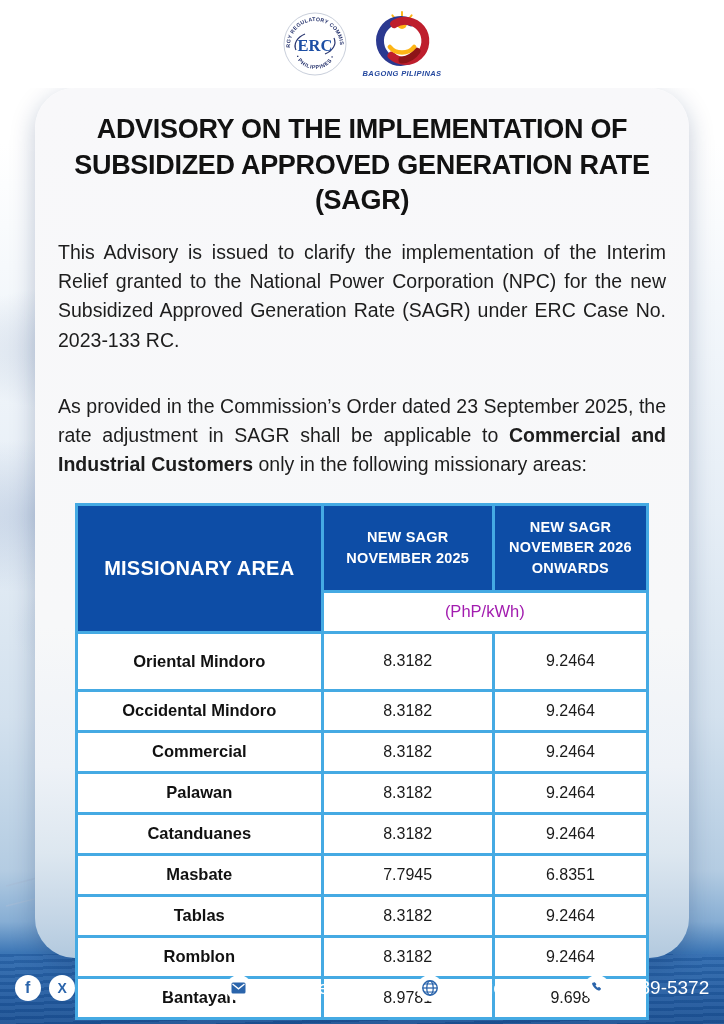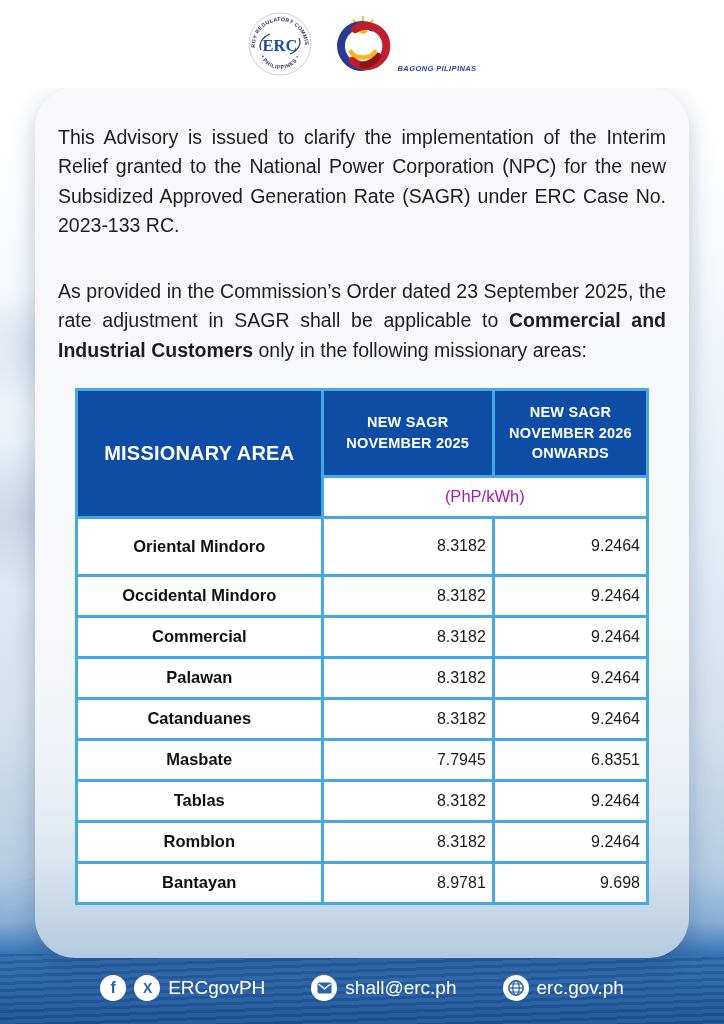--- a/index.html
+++ b/index.html
@@ -30,21 +30,21 @@
     position:absolute;left:0;right:0;bottom:0;height:70px;z-index:0;
     background:
       repeating-linear-gradient(178deg, rgba(12,50,100,.14) 0 3px, rgba(255,255,255,.05) 3px 7px),
       linear-gradient(180deg,#2f6bb0 0%, #245da2 55%, #1d5295 100%);
   }
   
   .top-band{
     position:absolute;top:0;left:0;right:0;height:88px;background:#ffffff;z-index:2;
     display:flex;align-items:center;justify-content:center;gap:16px;
   }
-  .bagong{display:flex;flex-direction:row;align-items:flex-end;}
+  .bagong{display:flex;flex-direction:column;align-items:center;}
   .bagong-label{
     font-size:7.5px;font-weight:bold;font-style:italic;color:#23479e;
     letter-spacing:.4px;margin-top:1px;white-space:nowrap;
   }
   
   .card{
     position:absolute;left:35px;right:35px;top:88px;bottom:66px;z-index:1;
     border-radius:40px;
     background:linear-gradient(180deg,
       #f8f8fa 0%, #f7f8f9 62%, #eef2f7 78%,
@@ -72,21 +72,21 @@
   col.c1{width:43%;} col.c2{width:30%;} col.c3{width:27%;}
   .th-blue{
     background:#0d4da6;color:#ffffff;font-weight:bold;
     font-size:14.5px;line-height:1.4;letter-spacing:.2px;
   }
   .th-area{font-size:20px;}
   th.hdr-row{height:80px;}
   .unit-cell{height:34px;font-size:16.5px;color:#a21caf;font-weight:normal;}
   td.area{font-weight:bold;font-size:16.5px;color:#111;height:34px;}
   tr.tall td{height:51px;}
-  td.val{font-size:16px;color:#1a1a1a;text-align:right;}
+  td.val{font-size:16px;color:#1a1a1a;}
   
   .footer{
     position:absolute;left:0;right:0;bottom:16px;height:40px;z-index:2;
     display:flex;align-items:center;justify-content:center;gap:46px;
     color:#ffffff;font-size:19px;
   }
   .f-item{display:flex;align-items:center;gap:8px;}
   .ic{
     width:26px;height:26px;border-radius:50%;background:#ffffff;color:#2a64ab;
     display:inline-flex;align-items:center;justify-content:center;
@@ -141,20 +141,21 @@
       <path d="M 50 14 A 24 24 0 1 0 56 52" stroke="#2b3990" stroke-width="9" fill="none" stroke-linecap="round"></path>
       <path d="M 31 16 A 23 23 0 1 1 28 52" stroke="#be1e2d" stroke-width="9" fill="none" stroke-linecap="round"></path>
       <path d="M 57 47 A 23 23 0 0 1 40 57" stroke="#8d1418" stroke-width="8" fill="none" stroke-linecap="round"></path>
       <path d="M 26 42 A 17 15 0 0 0 54 42" stroke="#fdb515" stroke-width="5" fill="none" stroke-linecap="round"></path>
     </svg>
     <div class="bagong-label">BAGONG PILIPINAS</div>
   </div>
 </div>
 
 <div class="card">
+  <div class="title">ADVISORY ON THE IMPLEMENTATION OF SUBSIDIZED APPROVED GENERATION RATE (SAGR)</div>
 
   <p class="para">This Advisory is issued to clarify the implementation of the Interim Relief granted to the National Power Corporation (NPC) for the new Subsidized Approved Generation Rate (SAGR) under ERC Case No. 2023-133 RC.</p>
 
   <p class="para"><span>As provided in the Commission’s Order dated 23 September 2025, the rate adjustment in SAGR shall be applicable to </span><span class="bold">Commercial and Industrial Customers</span><span> only in the following missionary areas:</span></p>
 
   <div class="table-wrap">
     <table>
       <colgroup>
           <col class="c1">
           <col class="c2">
@@ -239,13 +240,21 @@
       <svg width="18" height="18" viewBox="0 0 20 20">
         <circle cx="10" cy="10" r="8" fill="none" stroke="#2a64ab" stroke-width="1.6"></circle>
         <ellipse cx="10" cy="10" rx="3.6" ry="8" fill="none" stroke="#2a64ab" stroke-width="1.4"></ellipse>
         <line x1="2" y1="10" x2="18" y2="10" stroke="#2a64ab" stroke-width="1.4"></line>
         <line x1="3.2" y1="5.5" x2="16.8" y2="5.5" stroke="#2a64ab" stroke-width="1.2"></line>
         <line x1="3.2" y1="14.5" x2="16.8" y2="14.5" stroke="#2a64ab" stroke-width="1.2"></line>
       </svg>
     </span>
     <span>erc.gov.ph</span>
   </div>
+  <div class="f-item">
+    <span class="ic">
+      <svg width="14" height="14" viewBox="0 0 24 24">
+        <path fill="#2a64ab" d="M6.6 2.6c.5-.5 1.4-.5 1.9 0l2 2c.5.5.5 1.4 0 1.9l-1.1 1.1c.9 1.7 2.3 3.1 4 4l1.1-1.1c.5-.5 1.4-.5 1.9 0l2 2c.5.5.5 1.4 0 1.9l-1.3 1.3c-.7.7-1.8 1-2.8.6-2.4-.9-4.6-2.4-6.4-4.2C6.1 10.3 4.6 8.1 3.7 5.7c-.4-1-.1-2.1.6-2.8l2.3-.3z"></path>
+      </svg>
+    </span>
+    <span>8689-5372</span>
+  </div>
 </div>
 
 </body></html>

